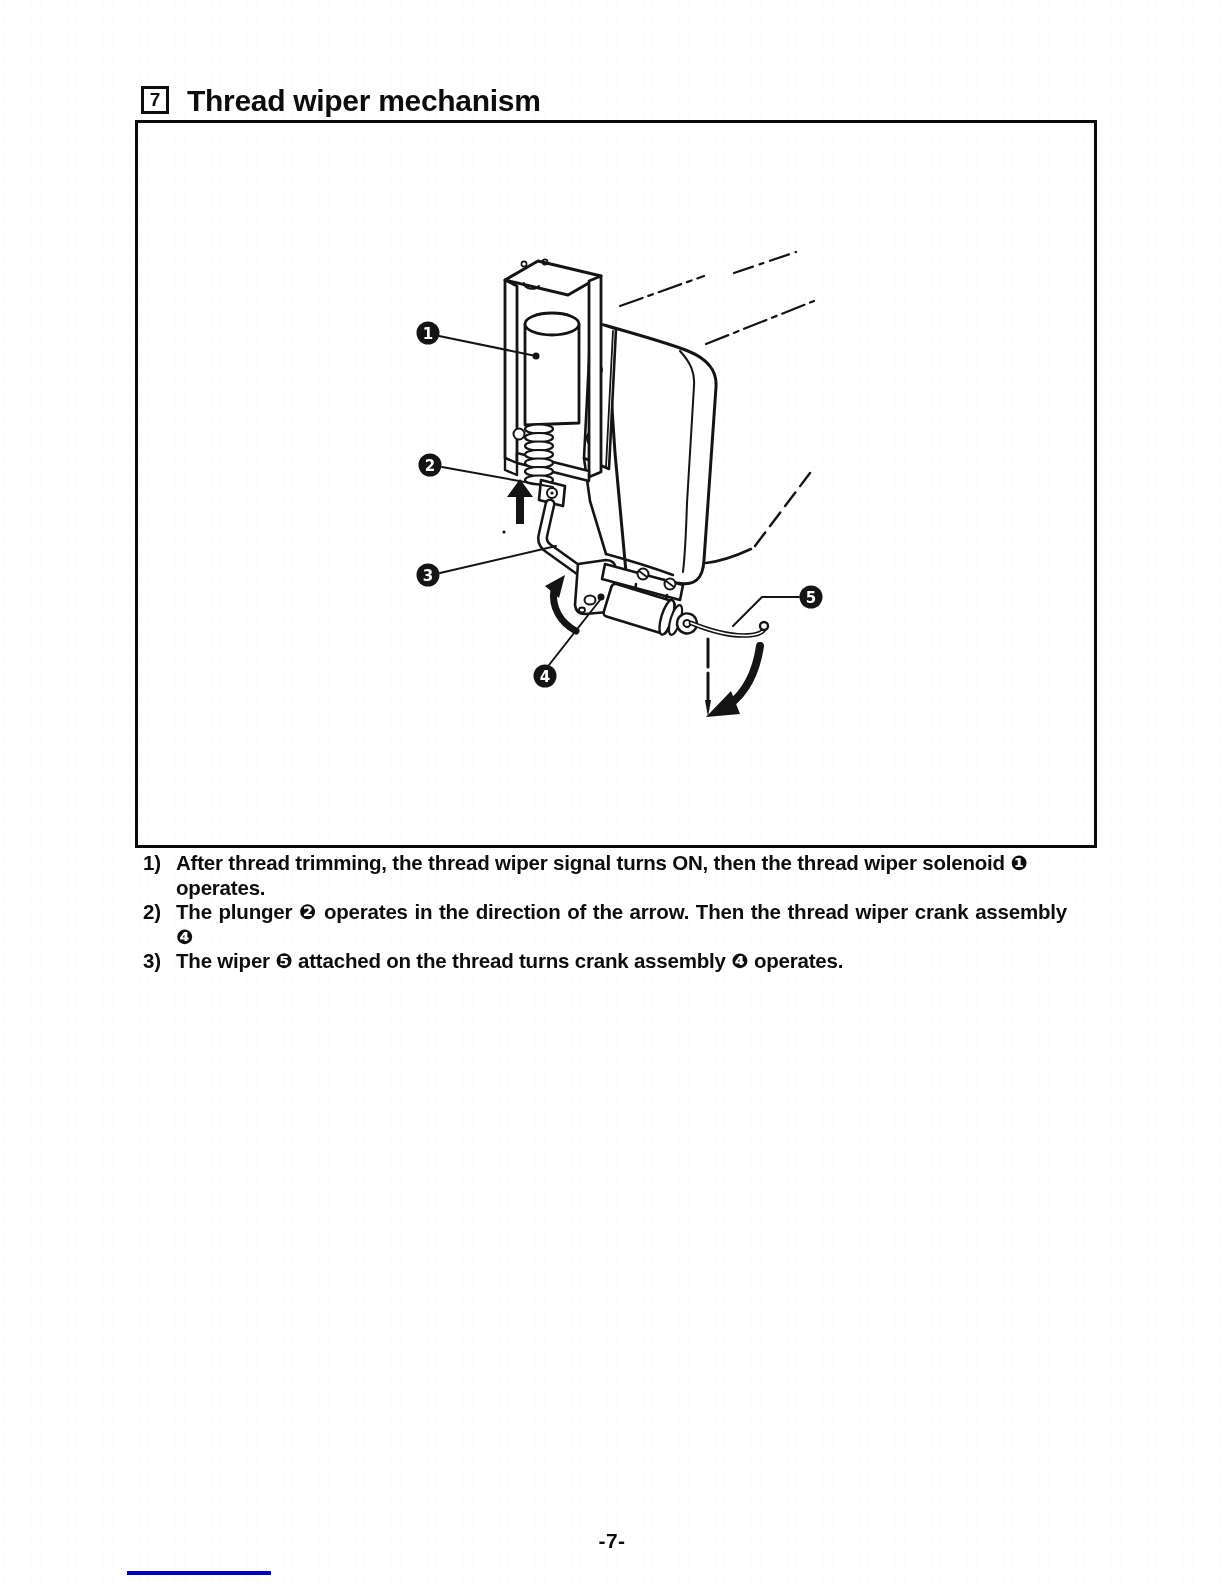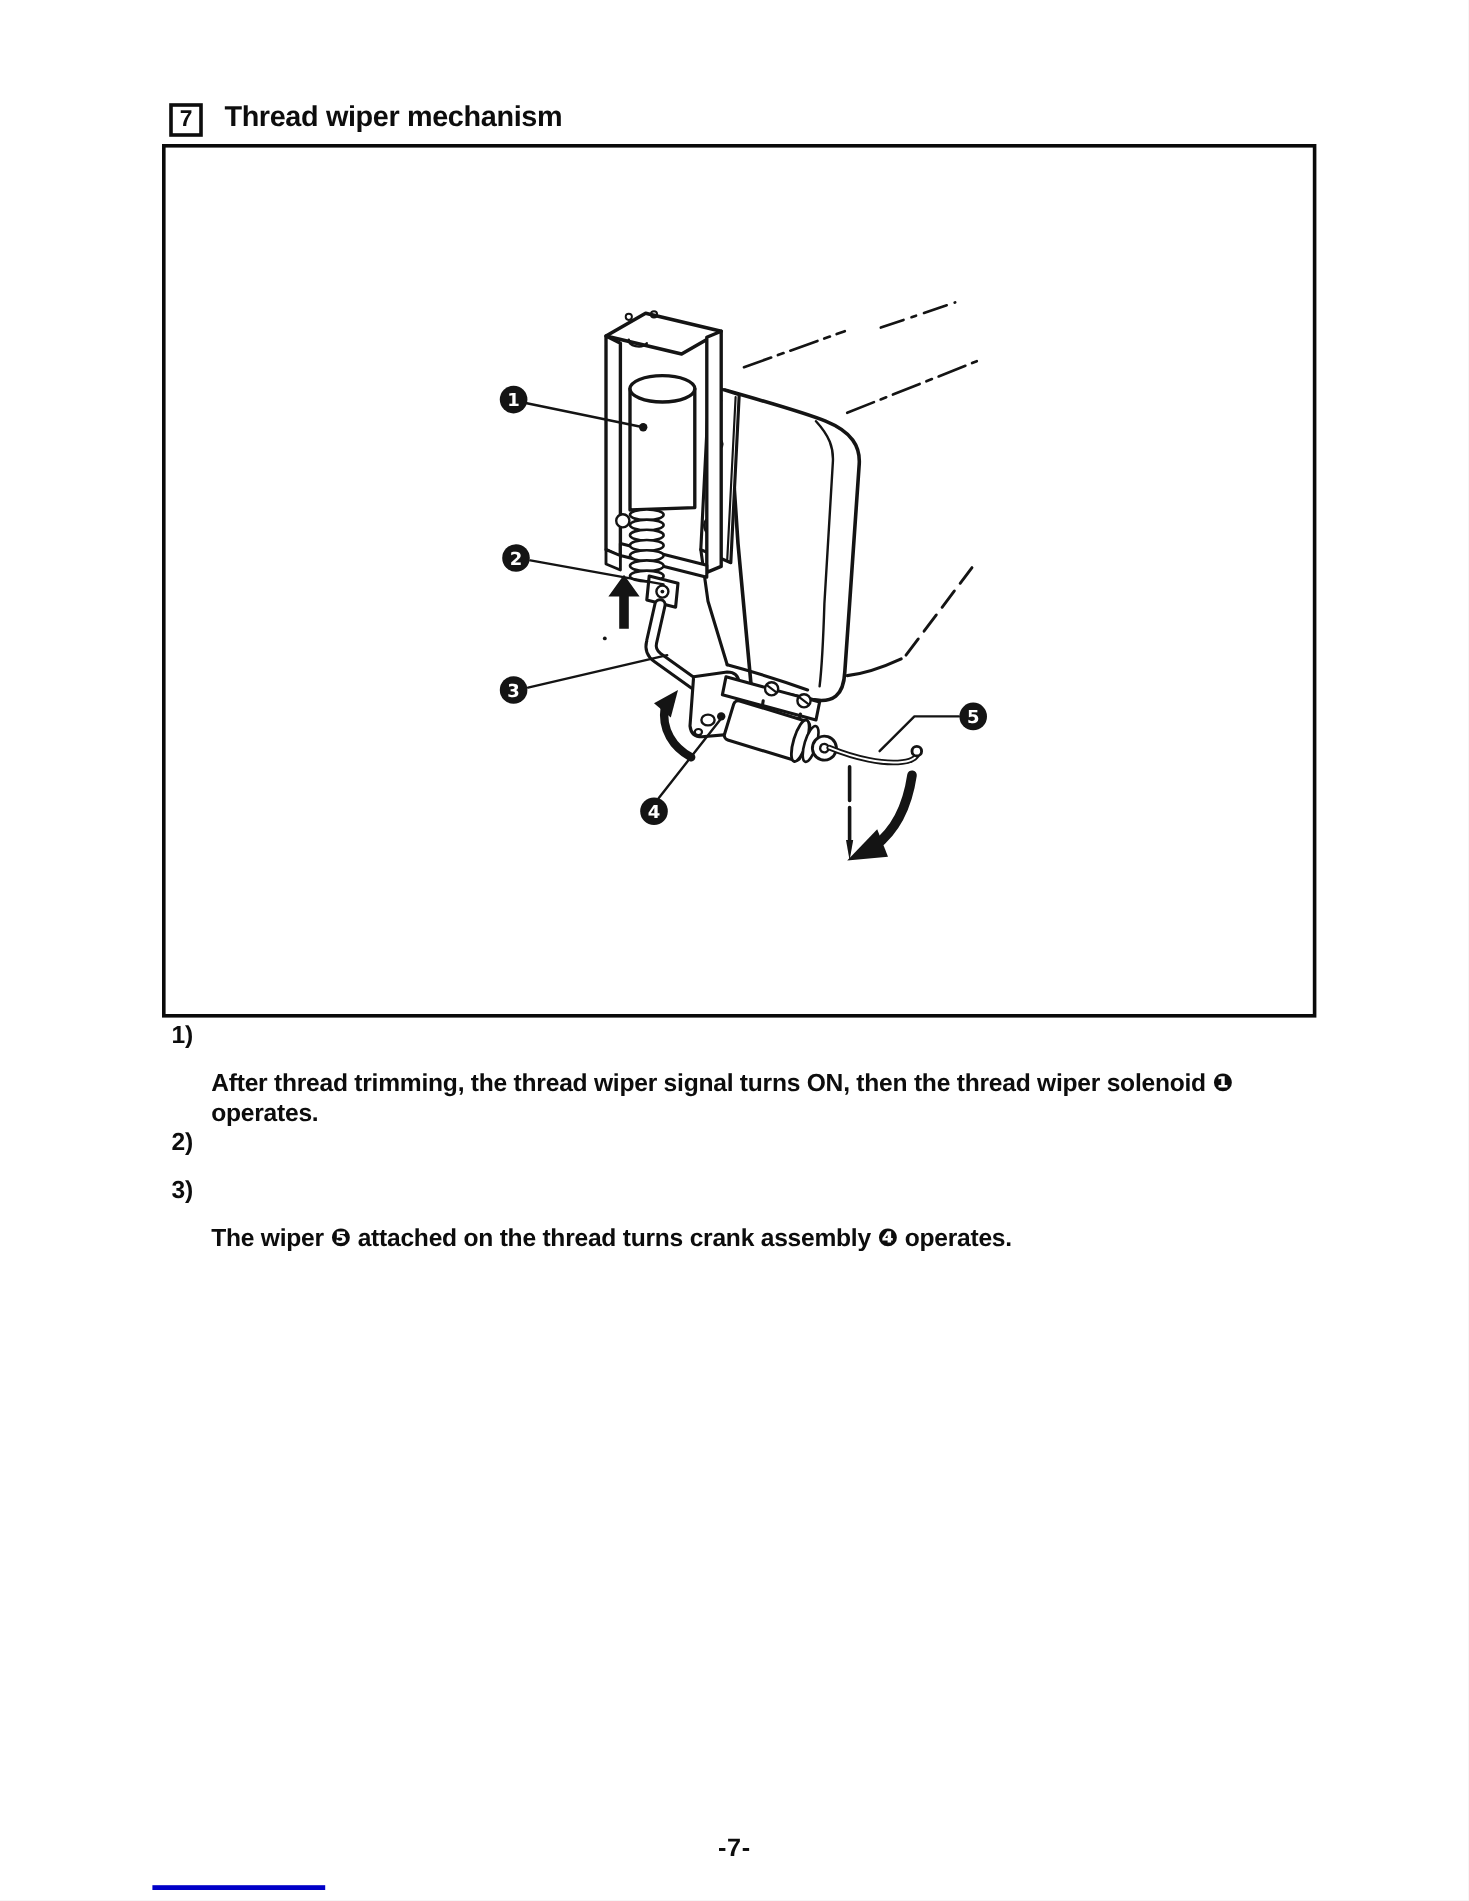--- a/index.html
+++ b/index.html
@@ -14,40 +14,40 @@
     overflow:hidden;
     margin:0 auto;
   }
   .header{position:absolute;left:141px;top:84px;display:flex;align-items:flex-start;}
   .secnum{
     display:inline-flex;align-items:center;justify-content:center;
     width:22px;height:22px;border:3px solid #0d0d0d;
     font-size:19px;font-weight:bold;margin-top:2px;
   }
   .page-title{
-    margin:0 0 0 18px;font-size:24px;font-weight:bold;letter-spacing:-0.3px;
+    margin:0 0 0 18px;font-size:30px;font-weight:bold;letter-spacing:-0.3px;
   }
   .figure-box{
     position:absolute;left:135px;top:120px;
     width:956px;height:722px;
     border:3px solid #0a0a0a;
     background:transparent;
   }
   .figure-box svg{display:block;}
   svg .ln{stroke:#141414;fill:none;stroke-linecap:round;stroke-linejoin:round;}
   svg .w{fill:#ffffff;}
   svg .blk{fill:#141414;stroke:none;}
   svg text.co{
     fill:#ffffff;font-family:"DejaVu Sans","Liberation Sans",sans-serif;
     font-size:15px;font-weight:bold;text-anchor:middle;
   }
   .body-list{position:absolute;left:143px;top:851px;width:924px;}
   .b-item{display:flex;font-size:20.5px;font-weight:bold;line-height:24.5px;letter-spacing:-0.2px;}
   .b-num{flex:0 0 33px;}
-  .b-text{flex:1;margin-top:40px;}
+  .b-text{flex:1;}
   .b-line.just{text-align:justify;text-align-last:justify;}
   .page-number{
     position:absolute;left:0;top:1529px;width:100%;
     text-align:center;font-size:21px;font-weight:bold;letter-spacing:0.5px;
   }
   .footer-underline{position:absolute;height:3.5px;}
 </style>
 </head>
 <body>
 
@@ -205,20 +205,21 @@
   <div class="body-list">
     <div class="b-item">
       <div class="b-num">1)</div>
       <div class="b-text">
         <div class="b-line">After thread trimming, the thread wiper signal turns ON, then the thread wiper solenoid ❶ operates.</div>
       </div>
     </div>
     <div class="b-item">
       <div class="b-num">2)</div>
       <div class="b-text">
+        <div class="b-line just">The plunger ❷ operates in the direction of the arrow.  Then the thread wiper crank assembly  ❹</div>
       </div>
     </div>
     <div class="b-item">
       <div class="b-num">3)</div>
       <div class="b-text">
         <div class="b-line">The wiper ❺ attached on the thread turns crank assembly ❹ operates.</div>
       </div>
     </div>
   </div>
 

